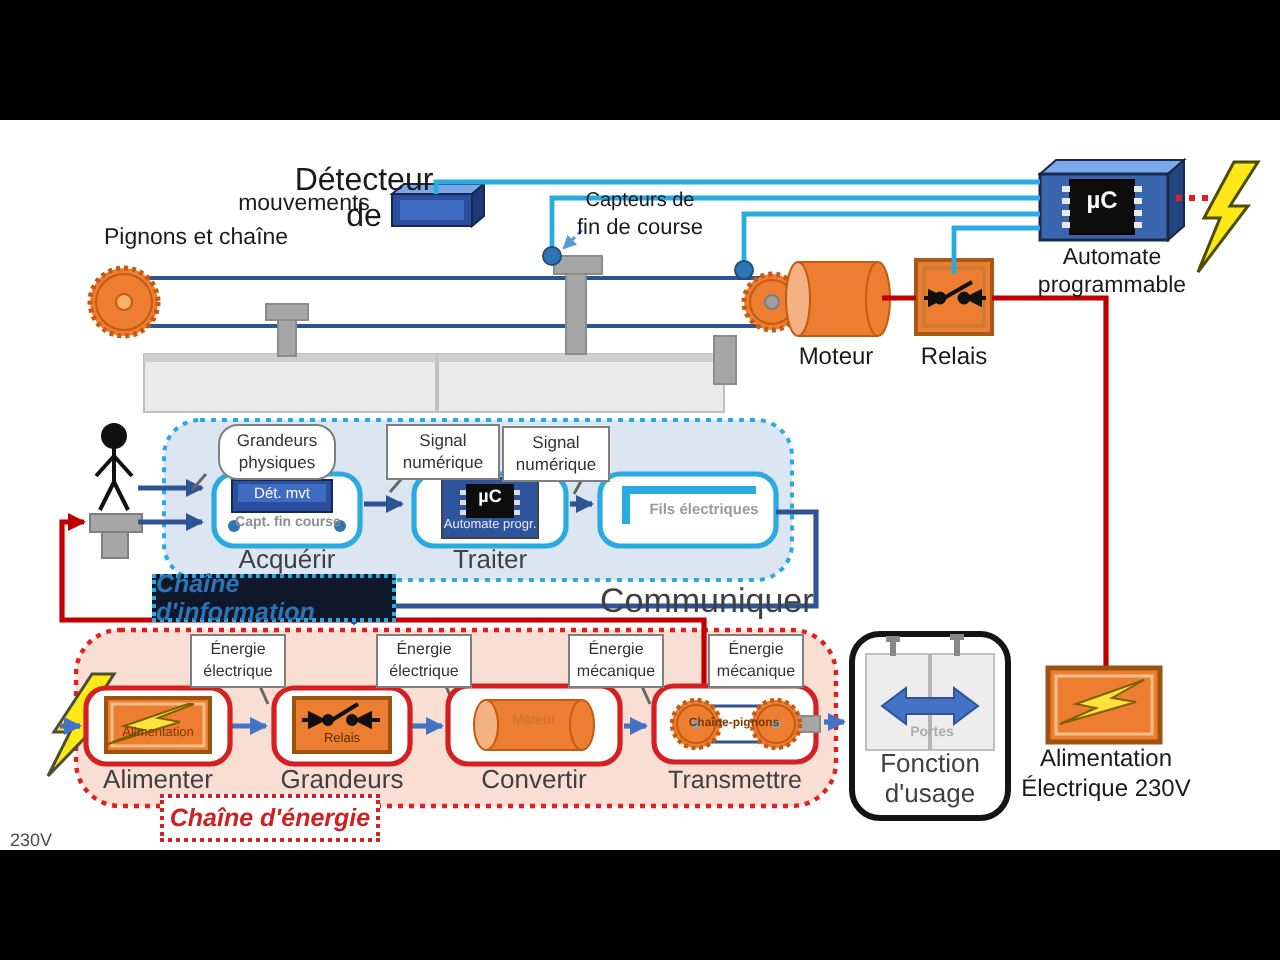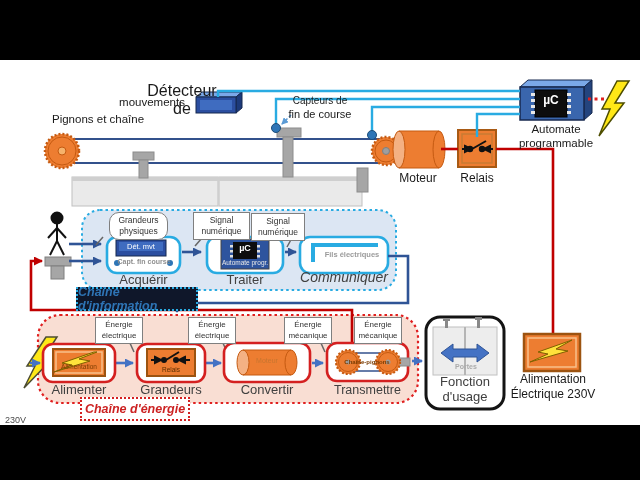--- a/index.html
+++ b/index.html
@@ -289,21 +289,21 @@
 
   <div class="cap" style="left:116px;top:242px;width:50px;font-size:7.5px;color:#fff;">Dét. mvt</div>
   <div class="cap" style="left:110px;top:258px;width:68px;font-size:7px;color:#8f8f8f;font-weight:bold;">Capt. fin course</div>
   <div class="t c blklabel" style="left:107px;top:273px;width:73px;">Acquérir</div>
 
   <div class="cap" style="left:233px;top:243px;width:24px;font-size:9px;color:#fff;font-weight:bold;">µC</div>
   <div class="cap" style="left:221px;top:259px;width:48px;font-size:6.5px;color:#e8e8e8;">Automate progr.</div>
   <div class="t c blklabel" style="left:207px;top:273px;width:76px;">Traiter</div>
 
   <div class="cap" style="left:322px;top:250px;width:60px;font-size:7.5px;color:#9b9b9b;font-weight:bold;">Fils électriques</div>
-  <div class="t c blklabel" style="left:300px;top:269px;width:88px;font-size:14px;font-style:italic;">Communiquer</div>
+  <div class="t c blklabel" style="left:300px;top:291px;width:88px;font-size:17px;">Communiquer</div>
 
   <div class="title-info" style="left:76px;top:287px;width:118px;height:20px;">Chaîne d'information</div>
 
   <div class="lblbox" style="left:95px;top:317px;width:46px;height:25px;">
     <span>Énergie</span>
     <span>électrique</span>
   </div>
   <div class="lblbox" style="left:188px;top:317px;width:46px;height:25px;">
     <span>Énergie</span>
     <span>électrique</span>

